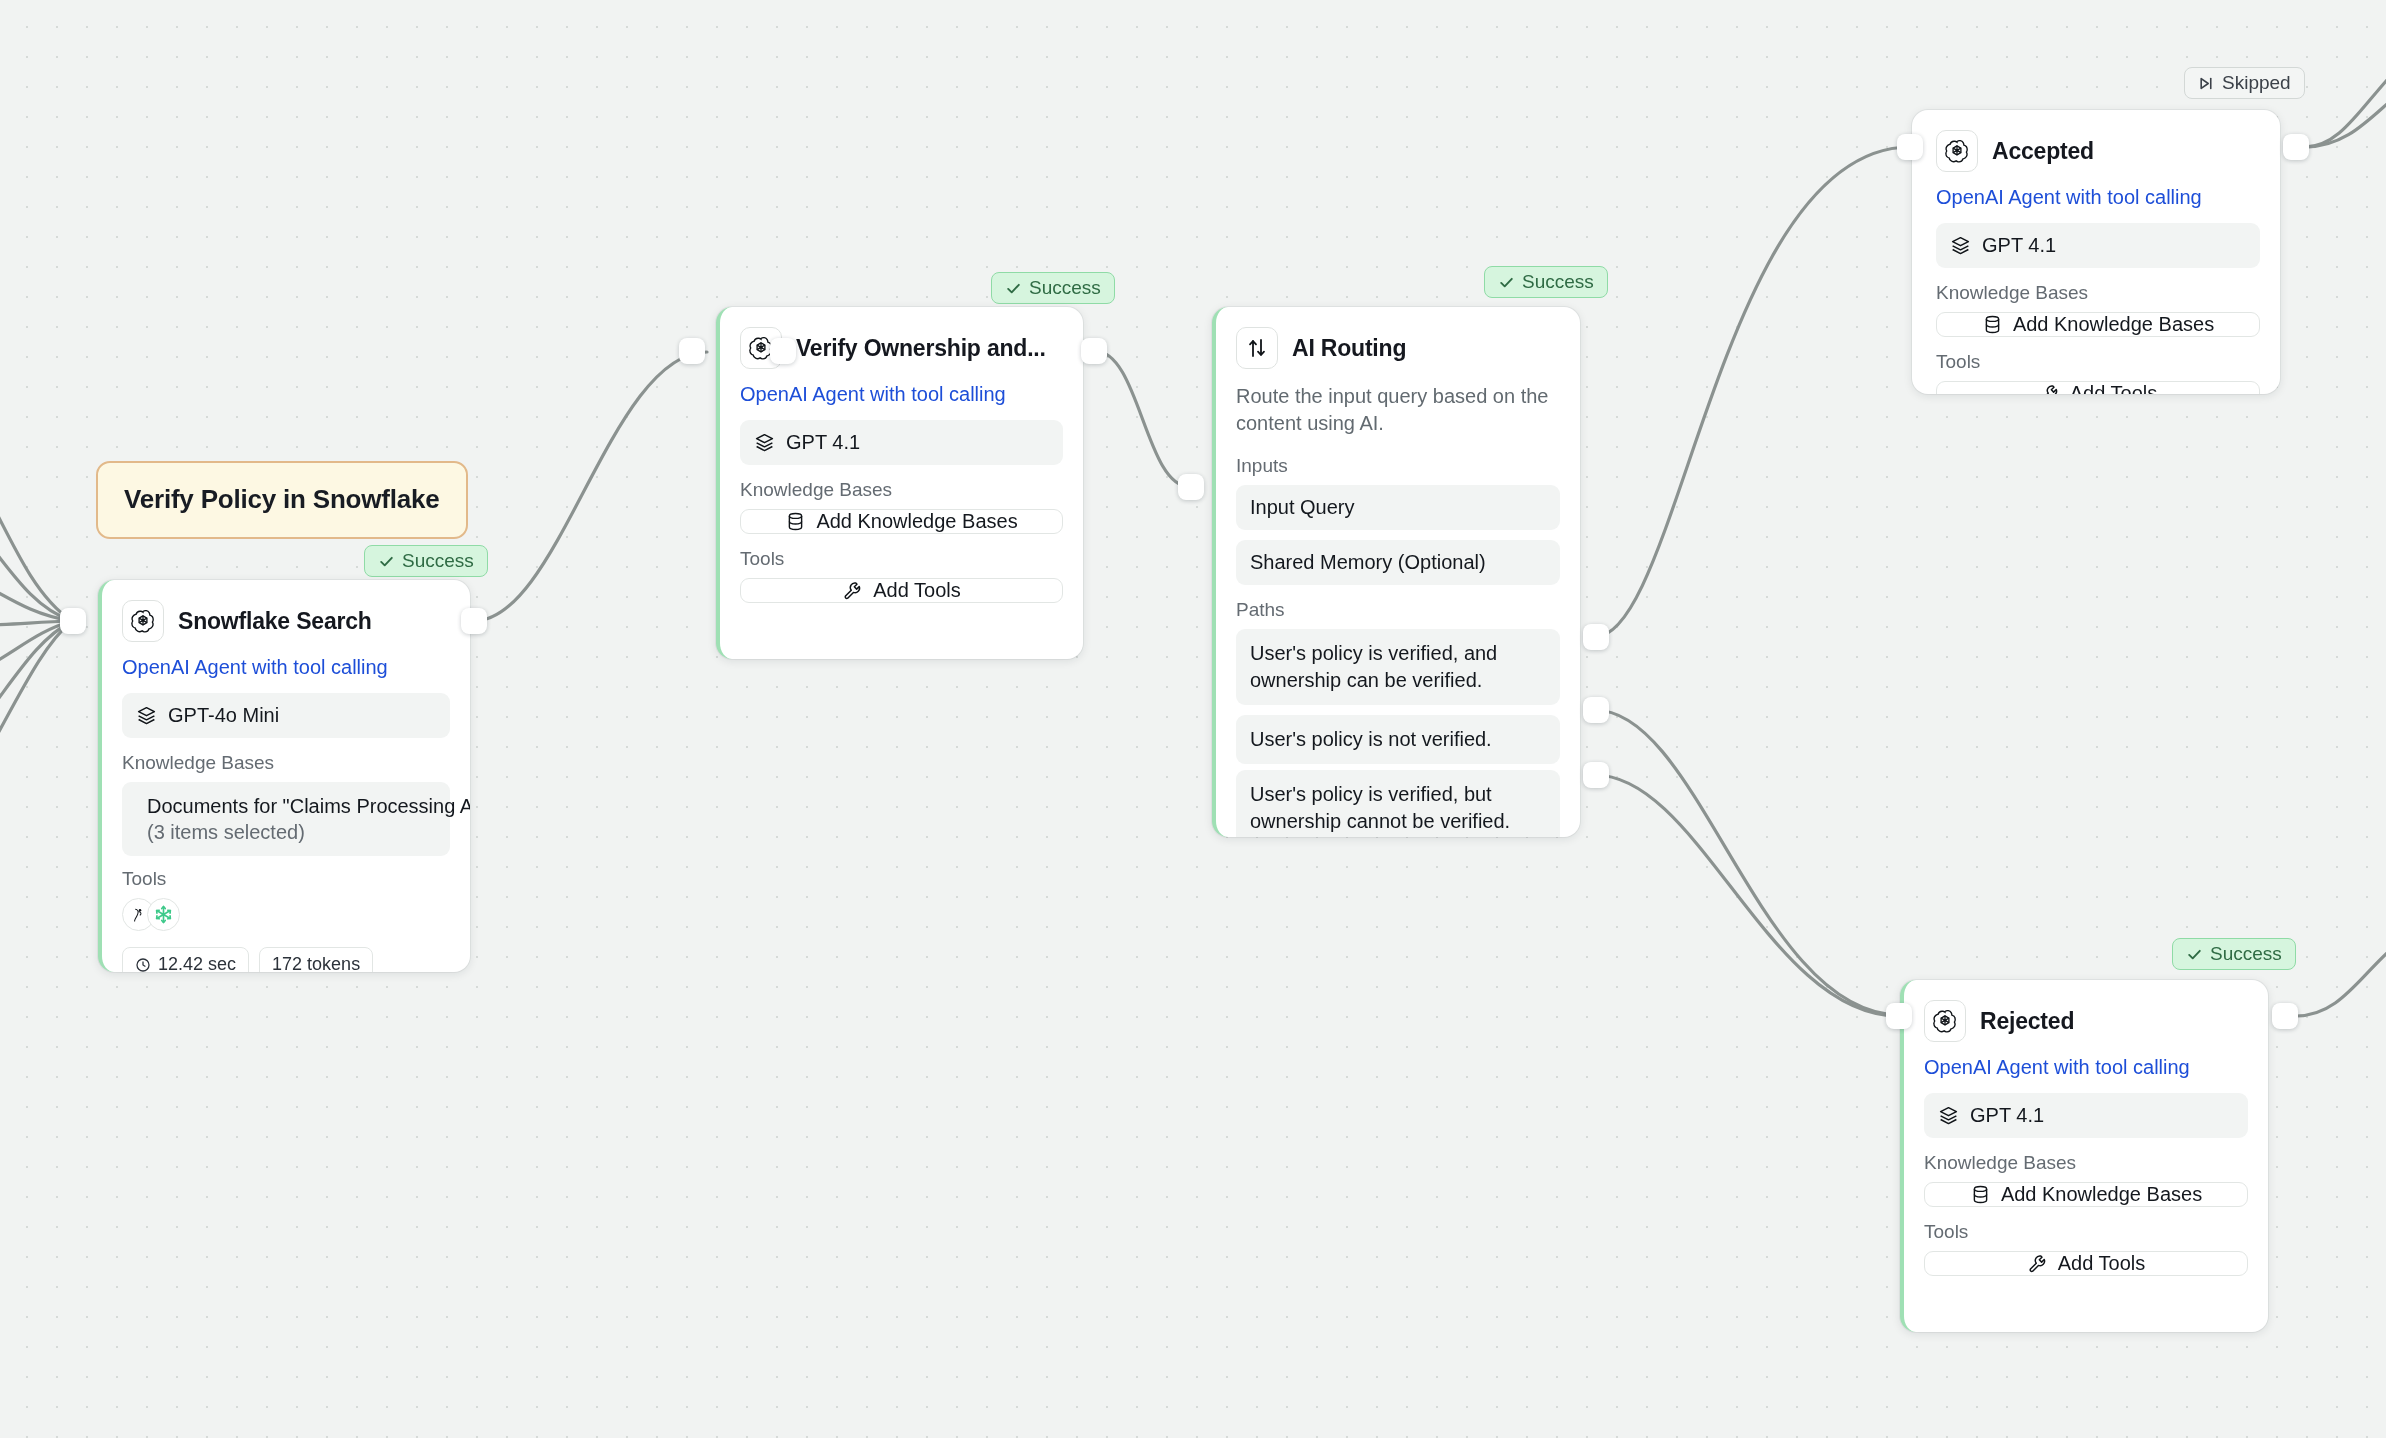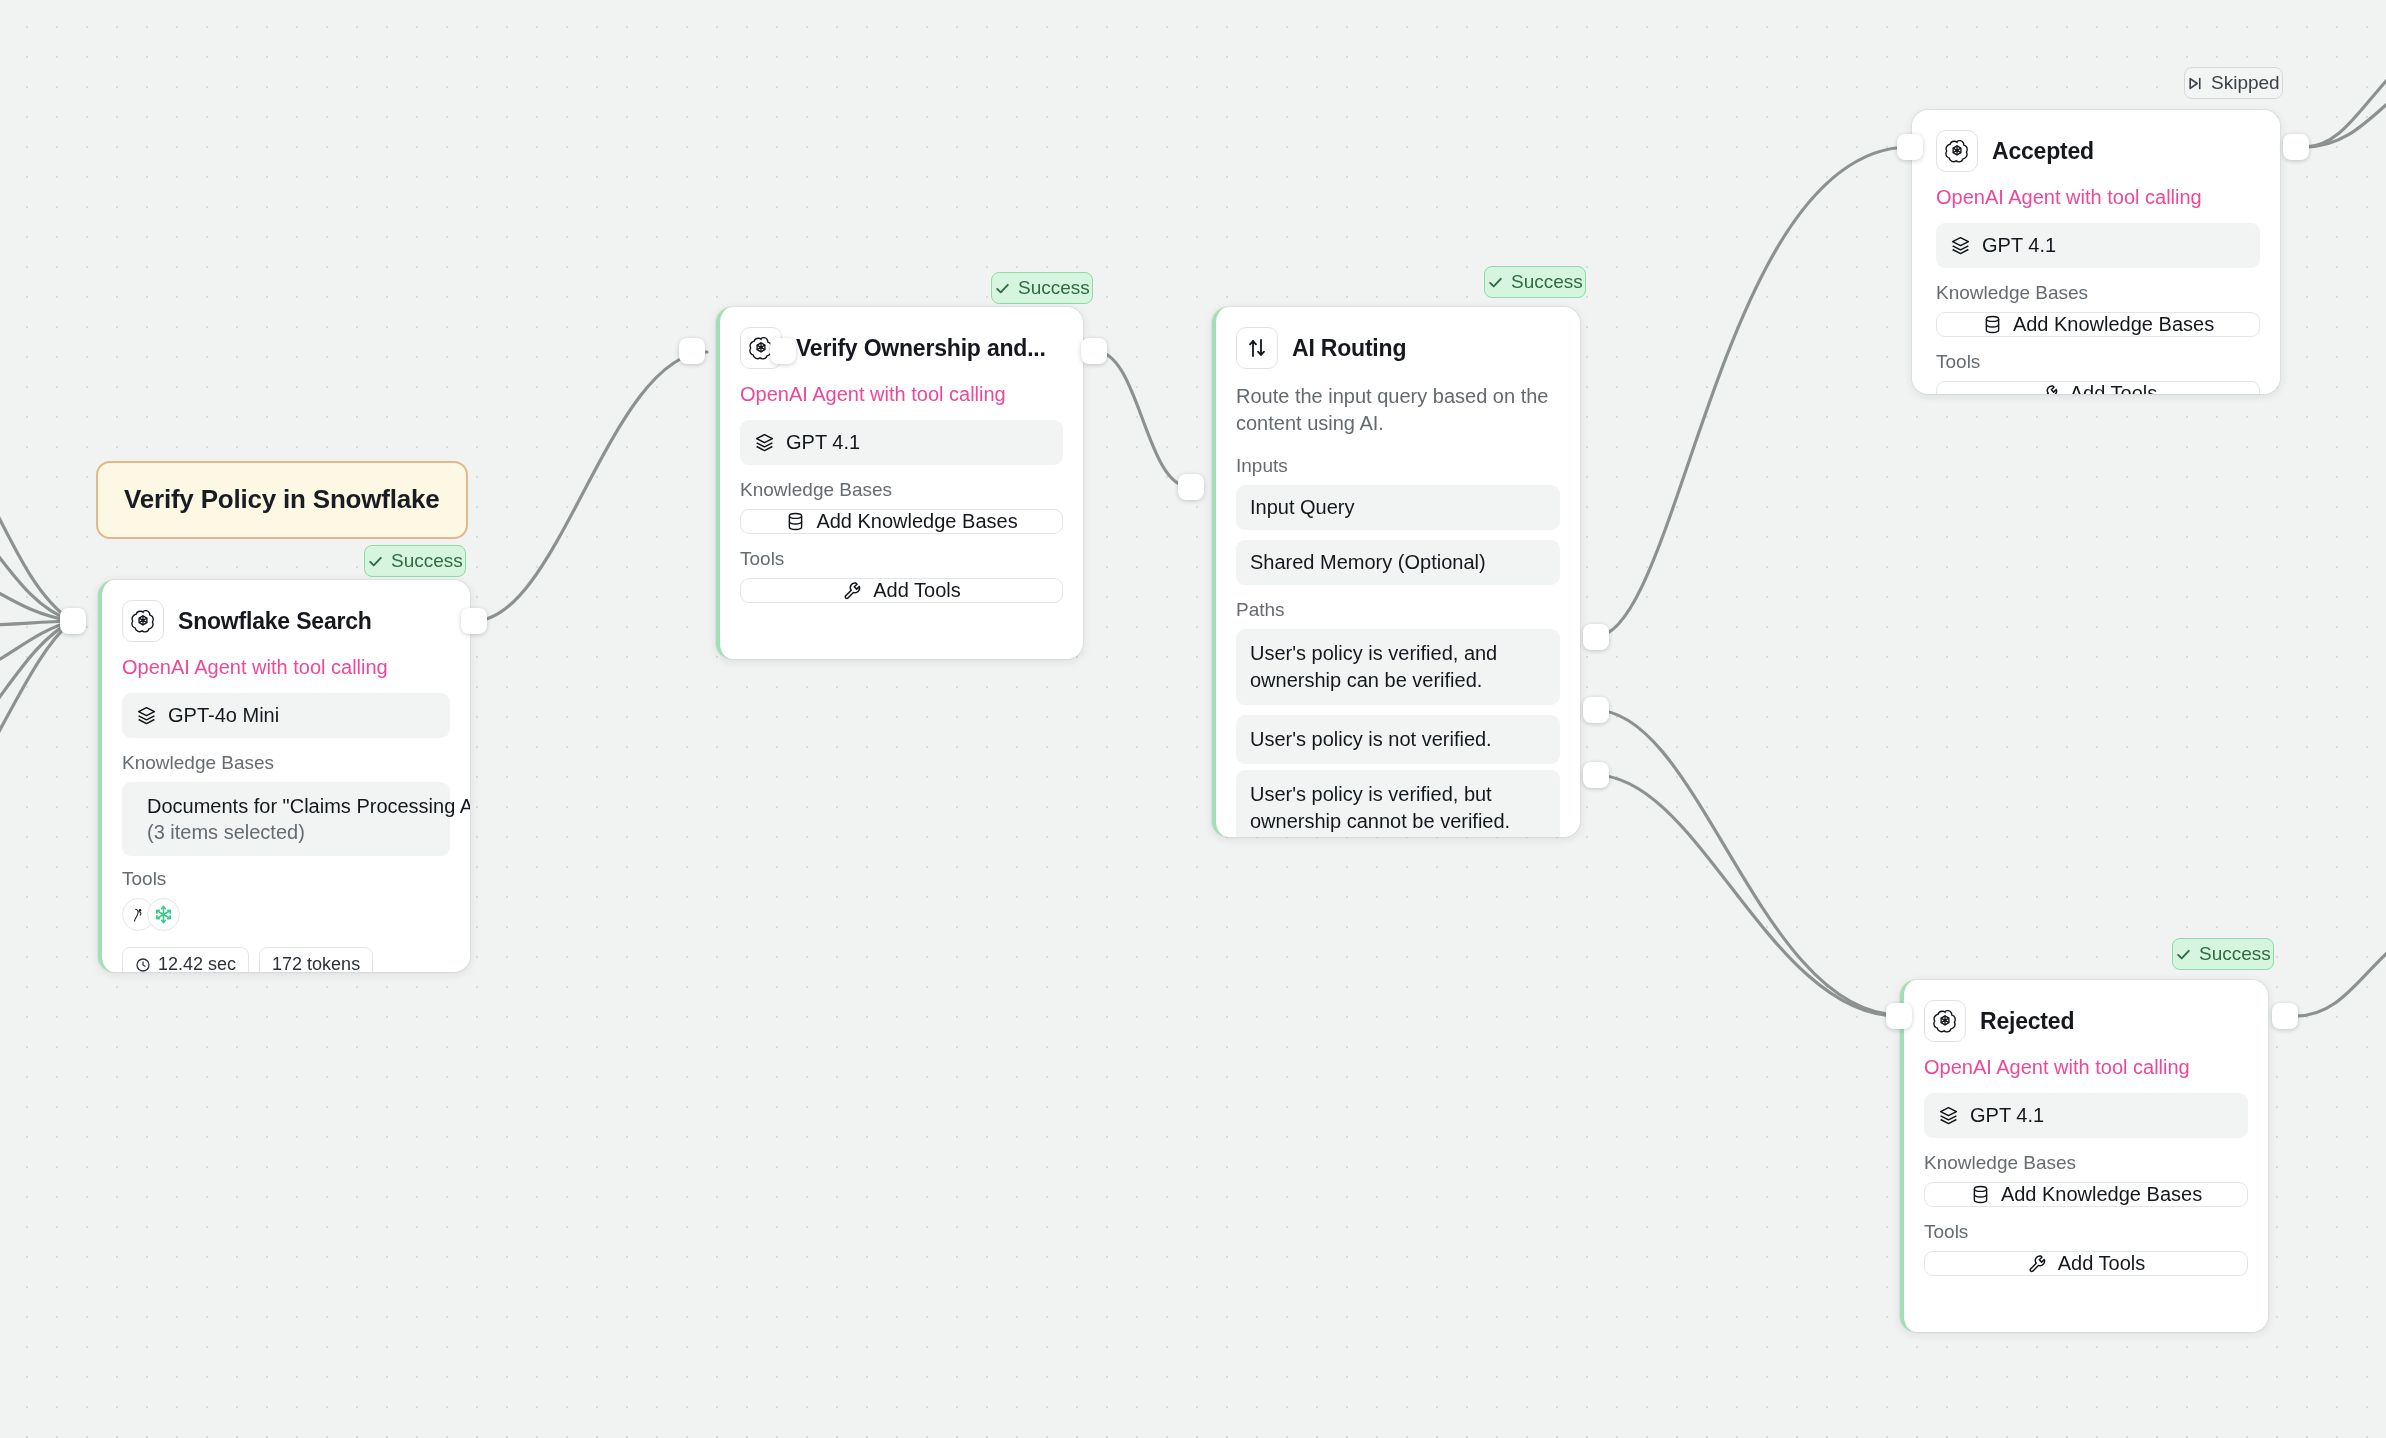--- a/index.html
+++ b/index.html
@@ -33,21 +33,21 @@
     letter-spacing: -0.2px;
   }
   .sticky.cream { background: #fdf8e3; border: 2px solid #e2b98a; }
   .sticky.rose  { background: #fdeae6; border: 2px solid #dd9d84; }
 
   
   .badge {
     position: absolute;
     display: inline-flex; align-items: center; gap: 7px;
     height: 32px;
-    padding: 0 2px;
+    padding: 0 13px;
     border-radius: 8px;
     font-size: 19px;
     white-space: nowrap;
   }
   .badge.success { background: #d6f5de; border: 1px solid #8fdba6; color: #2f6b44; }
   .badge.skipped { background: #f3f5f4; border: 1px solid #d3d8d6; color: #3b4149; }
   .badge svg { display:block; }
 
   
   .node {
@@ -62,21 +62,21 @@
   .node.idle { border-left: 4px solid transparent; }
 
   .node-head { display:flex; align-items:center; gap: 14px; margin-bottom: 14px; }
   .node-logo {
     width: 42px; height: 42px; flex: 0 0 42px;
     border: 1px solid #dfe3e1; border-radius: 10px;
     display:flex; align-items:center; justify-content:center;
     background: #fff;
   }
   .node-title { font-size: 23px; font-weight: bold; color: #15181f; letter-spacing:-0.2px; white-space: nowrap; }
-  .node-sub { font-size: 20px; color: #ec4899; margin-bottom: 14px; }
+  .node-sub { font-size: 20px; color: #1d4ed8; margin-bottom: 14px; }
   .node-desc { font-size: 20px; color: #626a70; line-height: 1.35; margin-bottom: 18px; }
 
   .field {
     background: #f2f4f3; border-radius: 9px;
     display:flex; align-items:center; gap: 11px;
     padding: 11px 14px;
     font-size: 20px; color: #14181e;
     margin-bottom: 6px;
     white-space: nowrap;
   }

